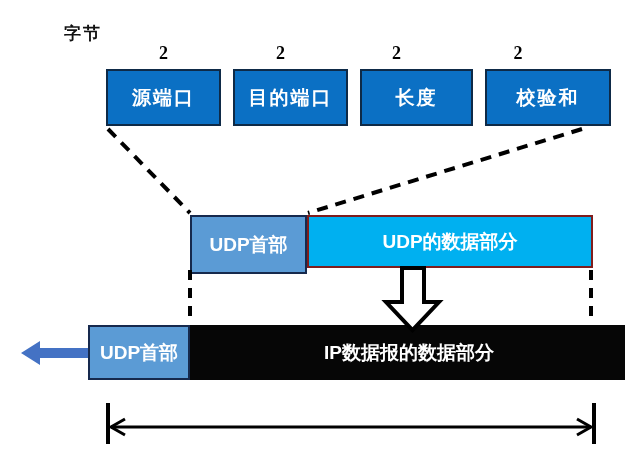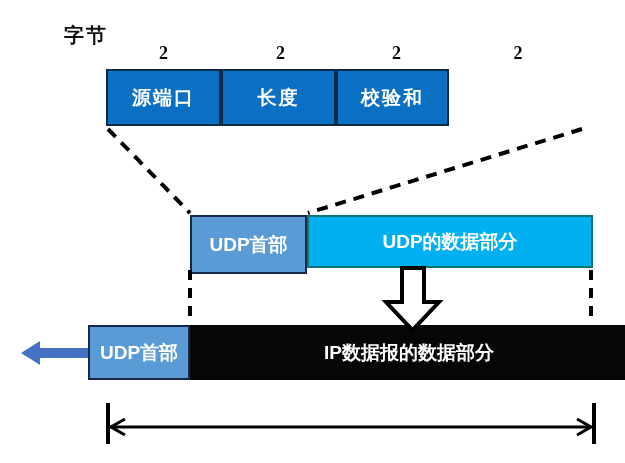--- a/index.html
+++ b/index.html
@@ -9,21 +9,21 @@
     height: 463px;
     background: #ffffff;
     font-family: "Liberation Sans", sans-serif;
     overflow: hidden;
   }
   .abs { position: absolute; }
 
   
   .byte-label {
     left: 64px; top: 22px;
-    font-size: 20px; font-weight: 600; color: #111111;
+    font-size: 17px; font-weight: 600; color: #111111;
     letter-spacing: 2px;
   }
 
   
   .sizes-row {
     left: 106px; top: 38px; width: 477px; height: 26px;
     display: grid;
     grid-template-columns: 115px 115px 113px 126px;
     column-gap: 2px;
   }
@@ -31,21 +31,21 @@
     display: flex; align-items: flex-end; justify-content: center;
     font-family: "Liberation Serif", serif;
     font-size: 18px; font-weight: 700; color: #000000;
   }
 
   
   .fields-row {
     left: 106px; top: 69px; width: 477px; height: 57px;
     display: grid;
     grid-template-columns: 115px 115px 113px 126px;
-    column-gap: 0;
+    column-gap: 12px;
   }
   .field-cell {
     background: #0B70C4;
     border: 2px solid #0E2A47;
     box-sizing: border-box;
     color: #ffffff; font-weight: 700; font-size: 19px;
     letter-spacing: 2px;
     display: flex; align-items: center; justify-content: center;
     white-space: nowrap;
   }
@@ -56,21 +56,21 @@
     display: flex; align-items: center; justify-content: center;
     color: #ffffff; font-weight: 700; font-size: 19px;
     white-space: nowrap;
   }
   .udp-header-box {
     left: 190px; top: 215px; width: 117px; height: 59px;
     background: #5B9BD5; border: 2px solid #16294d;
   }
   .udp-data-box {
     left: 307px; top: 215px; width: 286px; height: 53px;
-    background: #00B0F0; border: 2px solid #0f766e;
+    background: #00B0F0; border: 2px solid #7f1d1d;
   }
   .ip-header-box {
     left: 88px; top: 325px; width: 102px; height: 55px;
     background: #5B9BD5; border: 2px solid #16294d;
   }
   .ip-data-box {
     left: 190px; top: 325px; width: 438px; height: 55px;
     background: #060606;
   }
 
@@ -95,20 +95,21 @@
 
   <div class="abs sizes-row">
     <div class="size-label">2</div>
     <div class="size-label">2</div>
     <div class="size-label">2</div>
     <div class="size-label">2</div>
   </div>
 
   <div class="abs fields-row">
     <div class="field-cell">源端口</div>
+    <div class="field-cell">目的端口</div>
     <div class="field-cell">长度</div>
     <div class="field-cell">校验和</div>
   </div>
 
   <div class="abs box udp-header-box">UDP首部</div>
   <div class="abs box udp-data-box">UDP的数据部分</div>
 
   <div class="abs box ip-header-box">UDP首部</div>
   <div class="abs box ip-data-box">IP数据报的数据部分</div>
 

